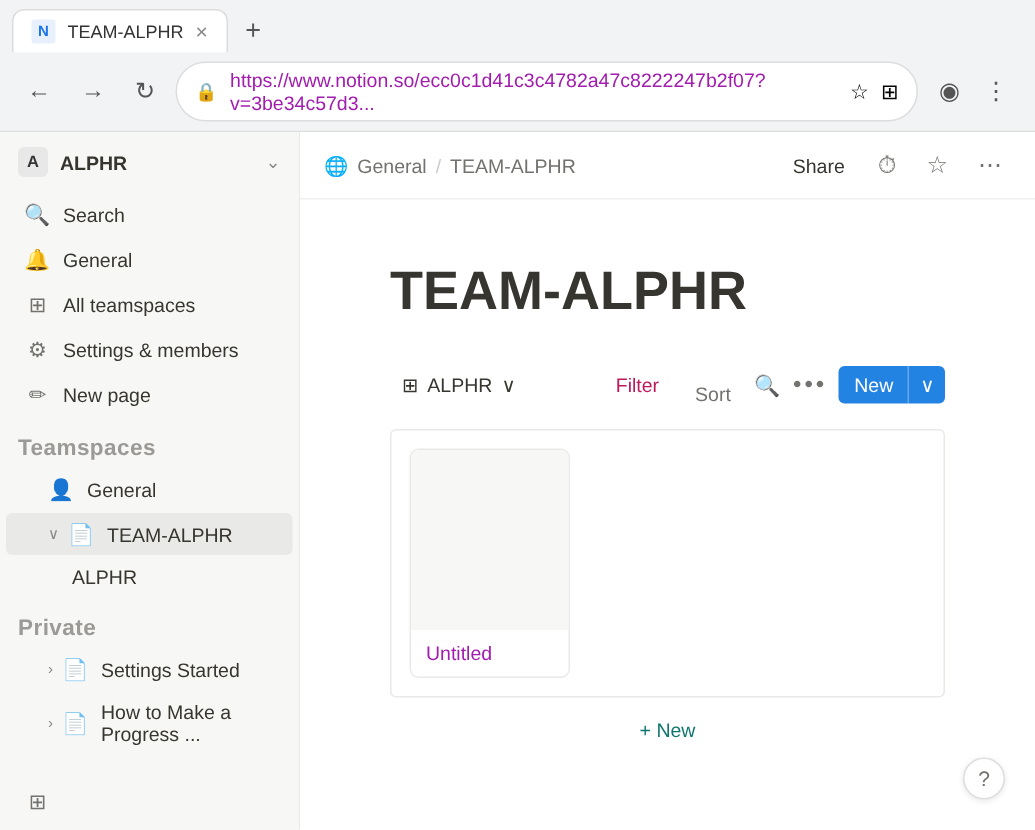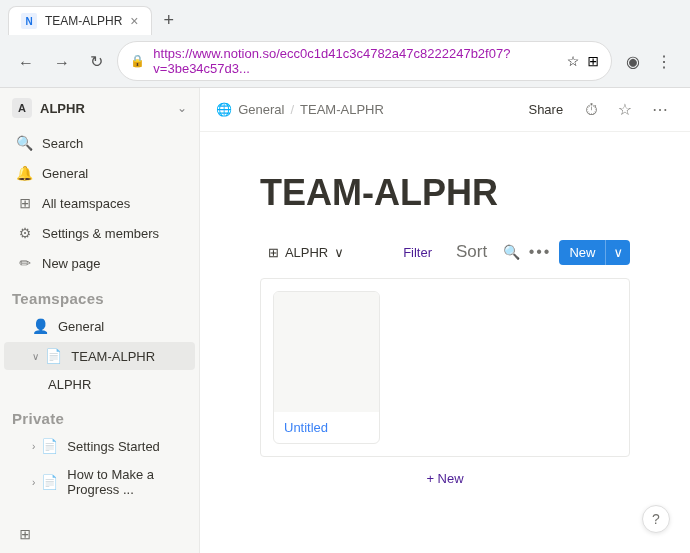--- a/index.html
+++ b/index.html
@@ -52,34 +52,34 @@
     .header-actions { display: flex; gap: 8px; }
     .share-btn { font-size: 13px; color: #37352f; background: none; border: none; cursor: pointer; padding: 4px 8px; }
     .header-icon-btn { background: none; border: none; color: #73726e; cursor: pointer; font-size: 16px; padding: 4px 6px; }
 
     .page-content { flex: 1; overflow-y: auto; padding: 40px 60px; }
     .page-title { font-size: 36px; font-weight: 700; color: #37352f; margin-bottom: 24px; }
 
     .db-toolbar { display: flex; align-items: center; gap: 8px; margin-bottom: 12px; }
     .db-view-btn { display: flex; align-items: center; gap: 6px; font-size: 13px; color: #37352f; background: none; border: none; cursor: pointer; padding: 4px 8px; border-radius: 4px; }
     .db-toolbar-sep { flex: 1; }
-    .db-filter-btn { font-size: 13px; color: #4c1d95; background: none; border: none; cursor: pointer; padding: 4px 8px; }
-    .db-sort-btn { font-size: 17px; color: #73726e; background: none; border: none; cursor: pointer; padding: 4px 8px; }
+    .db-filter-btn { font-size: 13px; color: #be185d; background: none; border: none; cursor: pointer; padding: 4px 8px; }
+    .db-sort-btn { font-size: 13px; color: #73726e; background: none; border: none; cursor: pointer; padding: 4px 8px; margin-top: 12px; }
     .db-search-btn { background: none; border: none; color: #73726e; cursor: pointer; font-size: 14px; }
     .db-more-btn { background: none; border: none; color: #73726e; cursor: pointer; font-size: 16px; letter-spacing: 2px; }
     .db-new-btn { display: flex; align-items: center; background: #2383e2; color: #fff; border: none; border-radius: 4px; font-size: 13px; font-weight: 500; cursor: pointer; overflow: hidden; }
     .db-new-label { padding: 5px 10px; }
     .db-new-chevron { padding: 5px 7px; border-left: 1px solid rgba(255,255,255,0.3); }
 
     .gallery-grid { display: grid; grid-template-columns: repeat(3, 1fr); gap: 12px; border: 1px solid #e9e9e7; border-radius: 4px; padding: 12px; }
     .gallery-card { border: 1px solid #e9e9e7; border-radius: 6px; overflow: hidden; cursor: pointer; }
     .card-image { height: 120px; background: #f7f7f5; }
-    .card-title { padding: 8px 10px; font-size: 13px; color: #3b82f6; }
-
-    .add-new-row { display: flex; align-items: center; justify-content: center; padding: 10px; color: #4c1d95; font-size: 13px; cursor: pointer; gap: 6px; margin-top: 4px; }
+    .card-title { padding: 8px 10px; font-size: 13px; color: #a21caf; }
+
+    .add-new-row { display: flex; align-items: center; justify-content: center; padding: 10px; color: #0f766e; font-size: 13px; cursor: pointer; gap: 6px; margin-top: 4px; }
 
     
     .help-btn { position: fixed; bottom: 20px; right: 20px; width: 28px; height: 28px; background: #fff; border: 1px solid #ddd; border-radius: 50%; display: flex; align-items: center; justify-content: center; font-size: 14px; color: #73726e; cursor: pointer; box-shadow: 0 1px 4px rgba(0,0,0,0.1); }
   </style>
 </head>
 <body>
 
 <div class="browser-chrome">
   <div class="tab-bar">
     <div class="tab">

